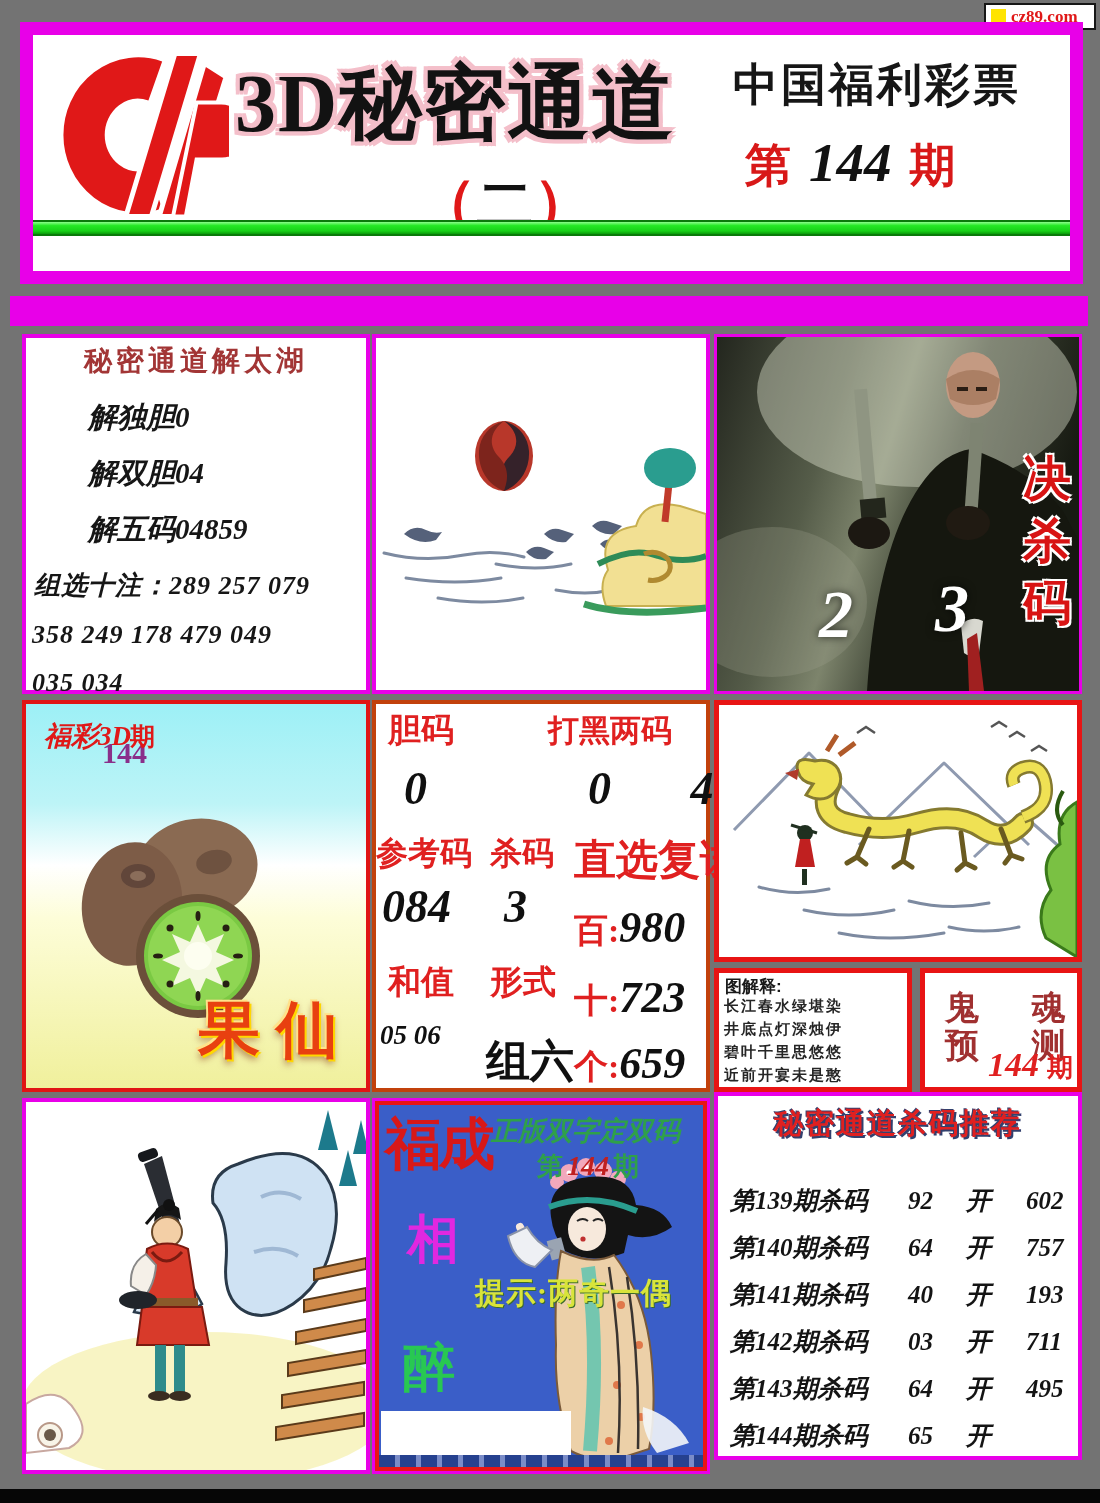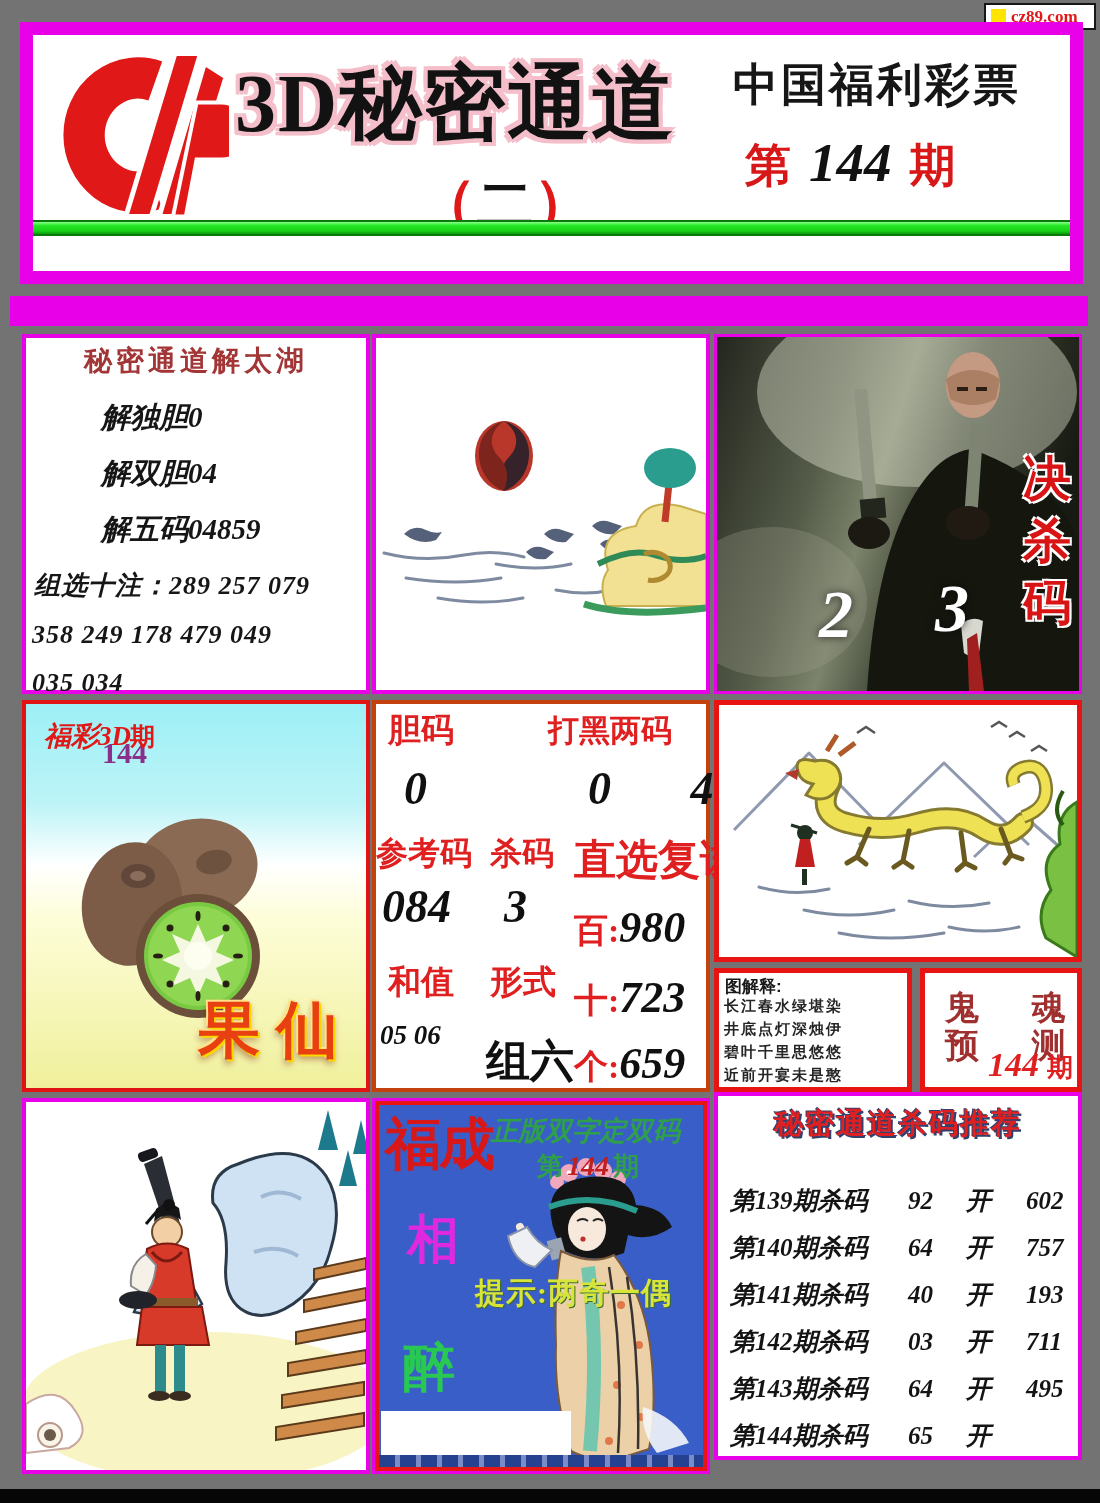--- a/index.html
+++ b/index.html
@@ -45,21 +45,21 @@
   .b-ghost{left:920px;top:968px;width:162px;height:124px;border:5px solid #e81414;}
   .b-bridge{left:22px;top:1098px;width:348px;height:376px;border:4px solid #e800e8;overflow:hidden;}
   .b-double{left:372px;top:1098px;width:338px;height:376px;border:3px solid #e800e8;}
   .double-inner{position:absolute;inset:0;border:4px solid #e81414;background:#3a5ec8;overflow:hidden;}
   .b-reco{left:714px;top:1092px;width:368px;height:368px;border:4px solid #e800e8;padding-left:37px;}
   .bottom-bar{position:absolute;left:0;top:1489px;width:1100px;height:14px;background:#060606;}
 
   
   .taihu-title{position:absolute;left:0;right:0;top:4px;text-align:center;
     font:bold 28px "Liberation Serif",serif;color:#a23535;letter-spacing:4px;}
-  .taihu-line{position:absolute;font:bold italic 29px "Liberation Serif",serif;color:#161616;white-space:nowrap;margin-left:13px;}
+  .taihu-line{position:absolute;font:bold italic 29px "Liberation Serif",serif;color:#161616;white-space:nowrap;}
   .tl1{left:62px;top:60px}.tl2{left:62px;top:116px}.tl3{left:62px;top:172px}
   .zx{position:absolute;font:bold italic 26px "Liberation Serif",serif;color:#161616;white-space:nowrap;letter-spacing:1px;}
   .zx1{left:8px;top:230px}.zx2{left:6px;top:282px}.zx3{left:6px;top:330px}
 
   
   .hit-svg{position:absolute;inset:0;width:100%;height:100%;}
   .hit-num{position:absolute;font:bold italic 68px "Liberation Serif",serif;color:#fff;
     text-shadow:0 0 8px rgba(0,0,0,.7);}
   .hn2{left:102px;top:238px}.hn3{left:218px;top:232px}
   .hit-kill{position:absolute;right:8px;top:118px;display:flex;flex-direction:column;gap:14px;

